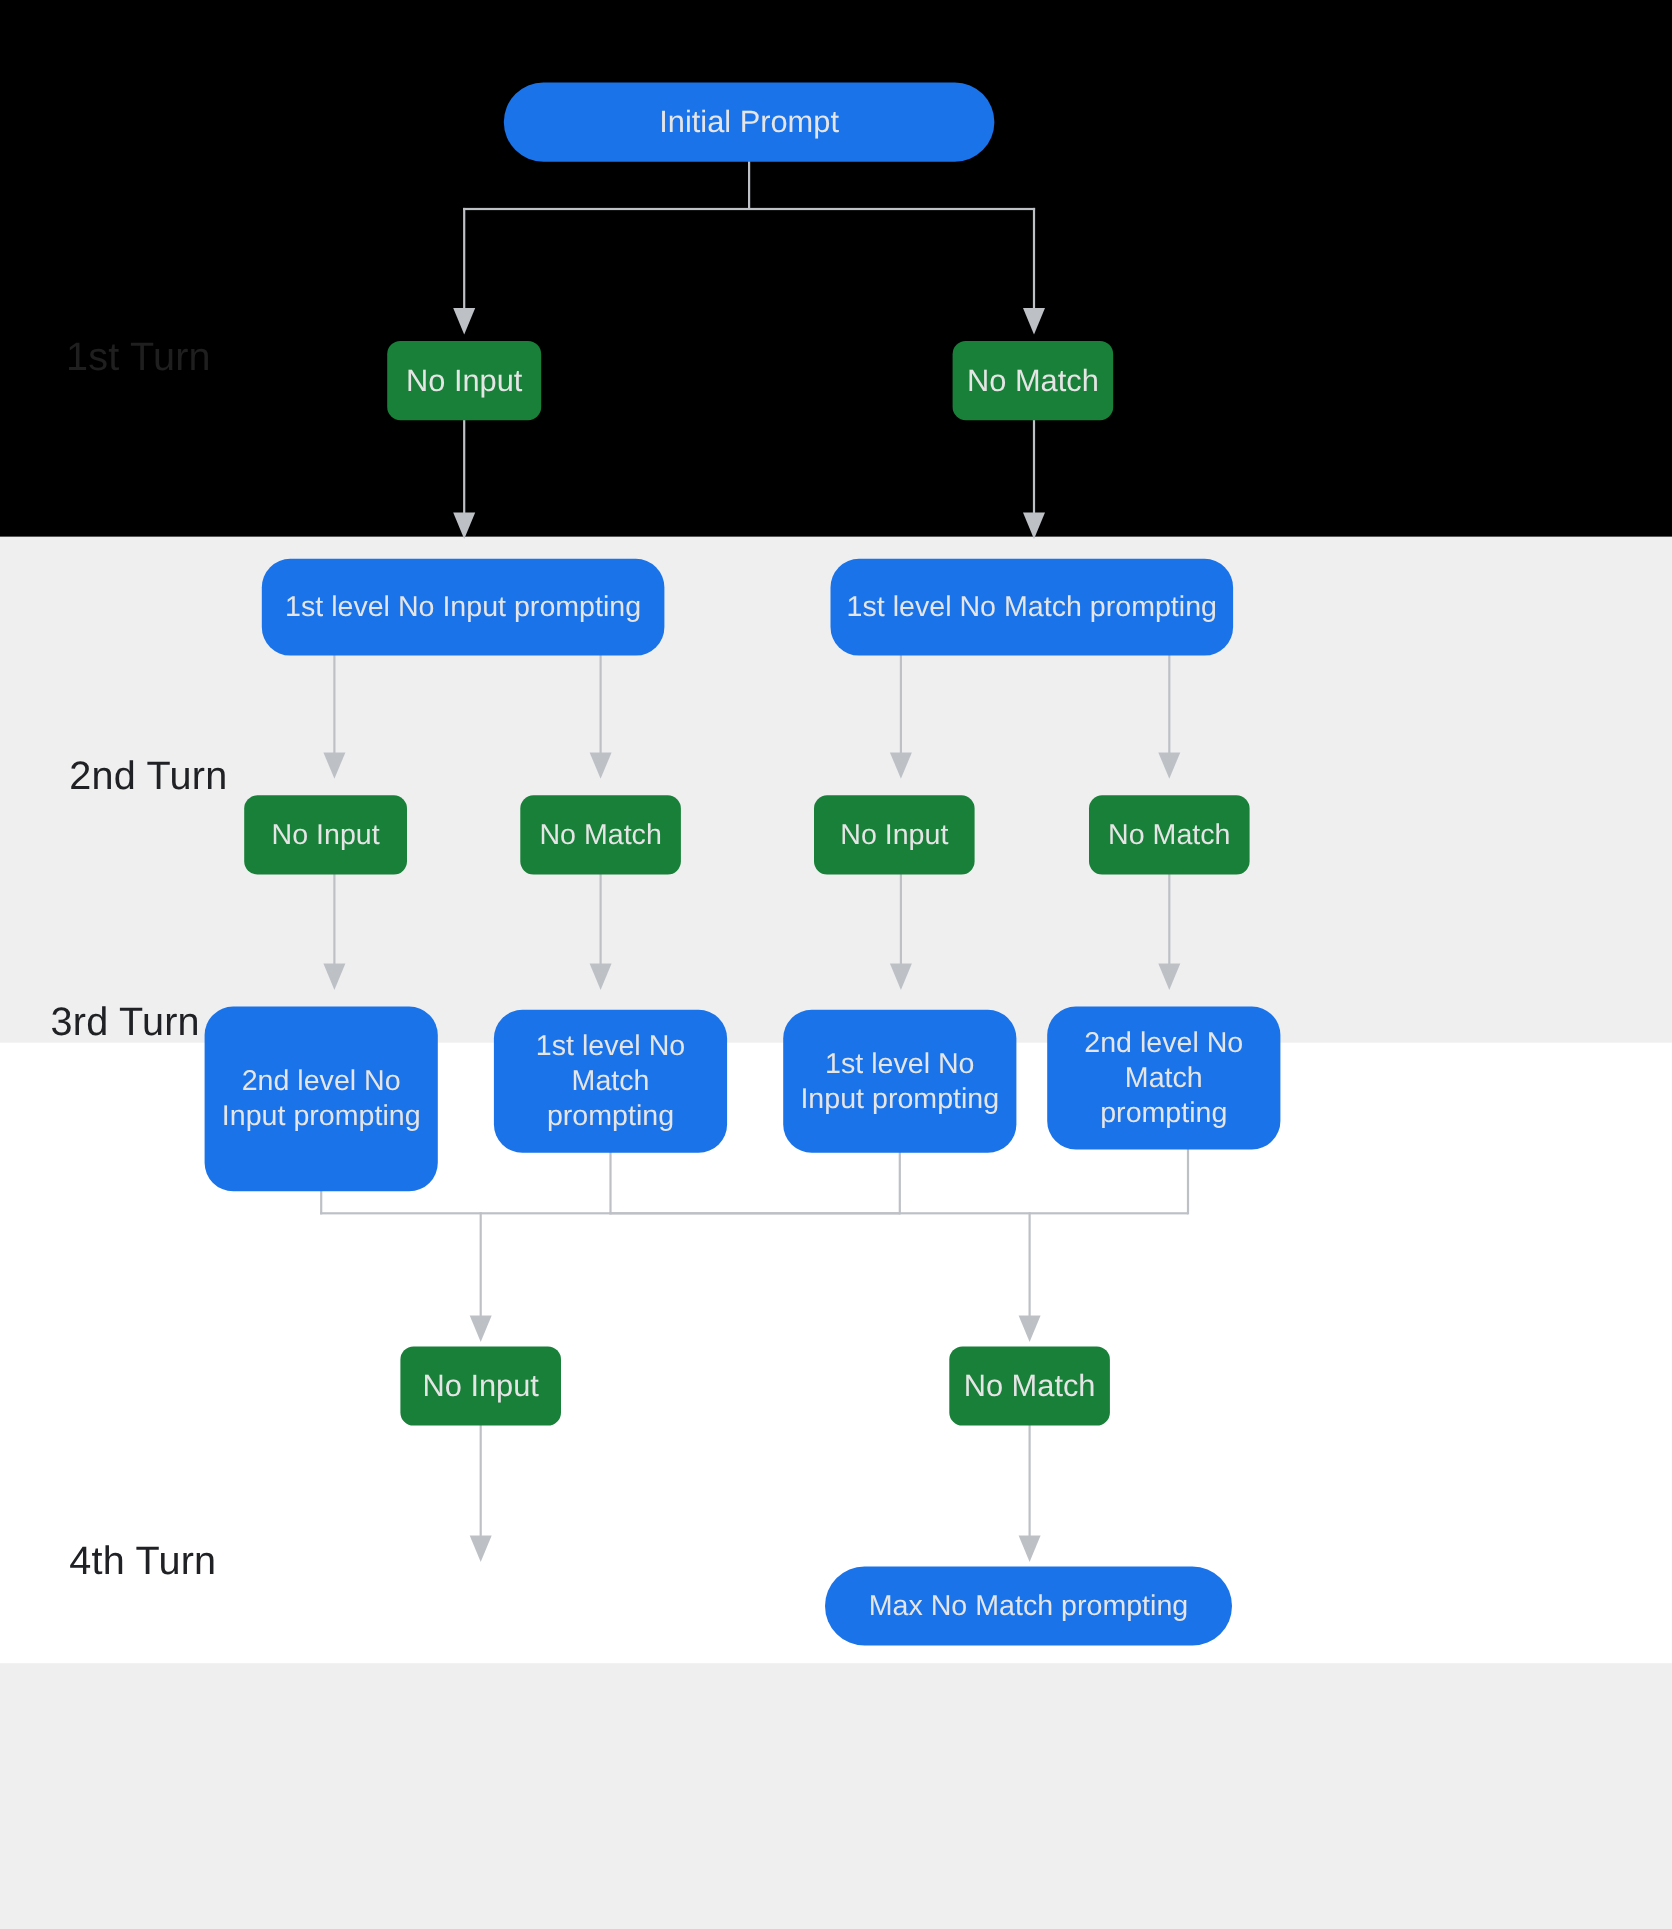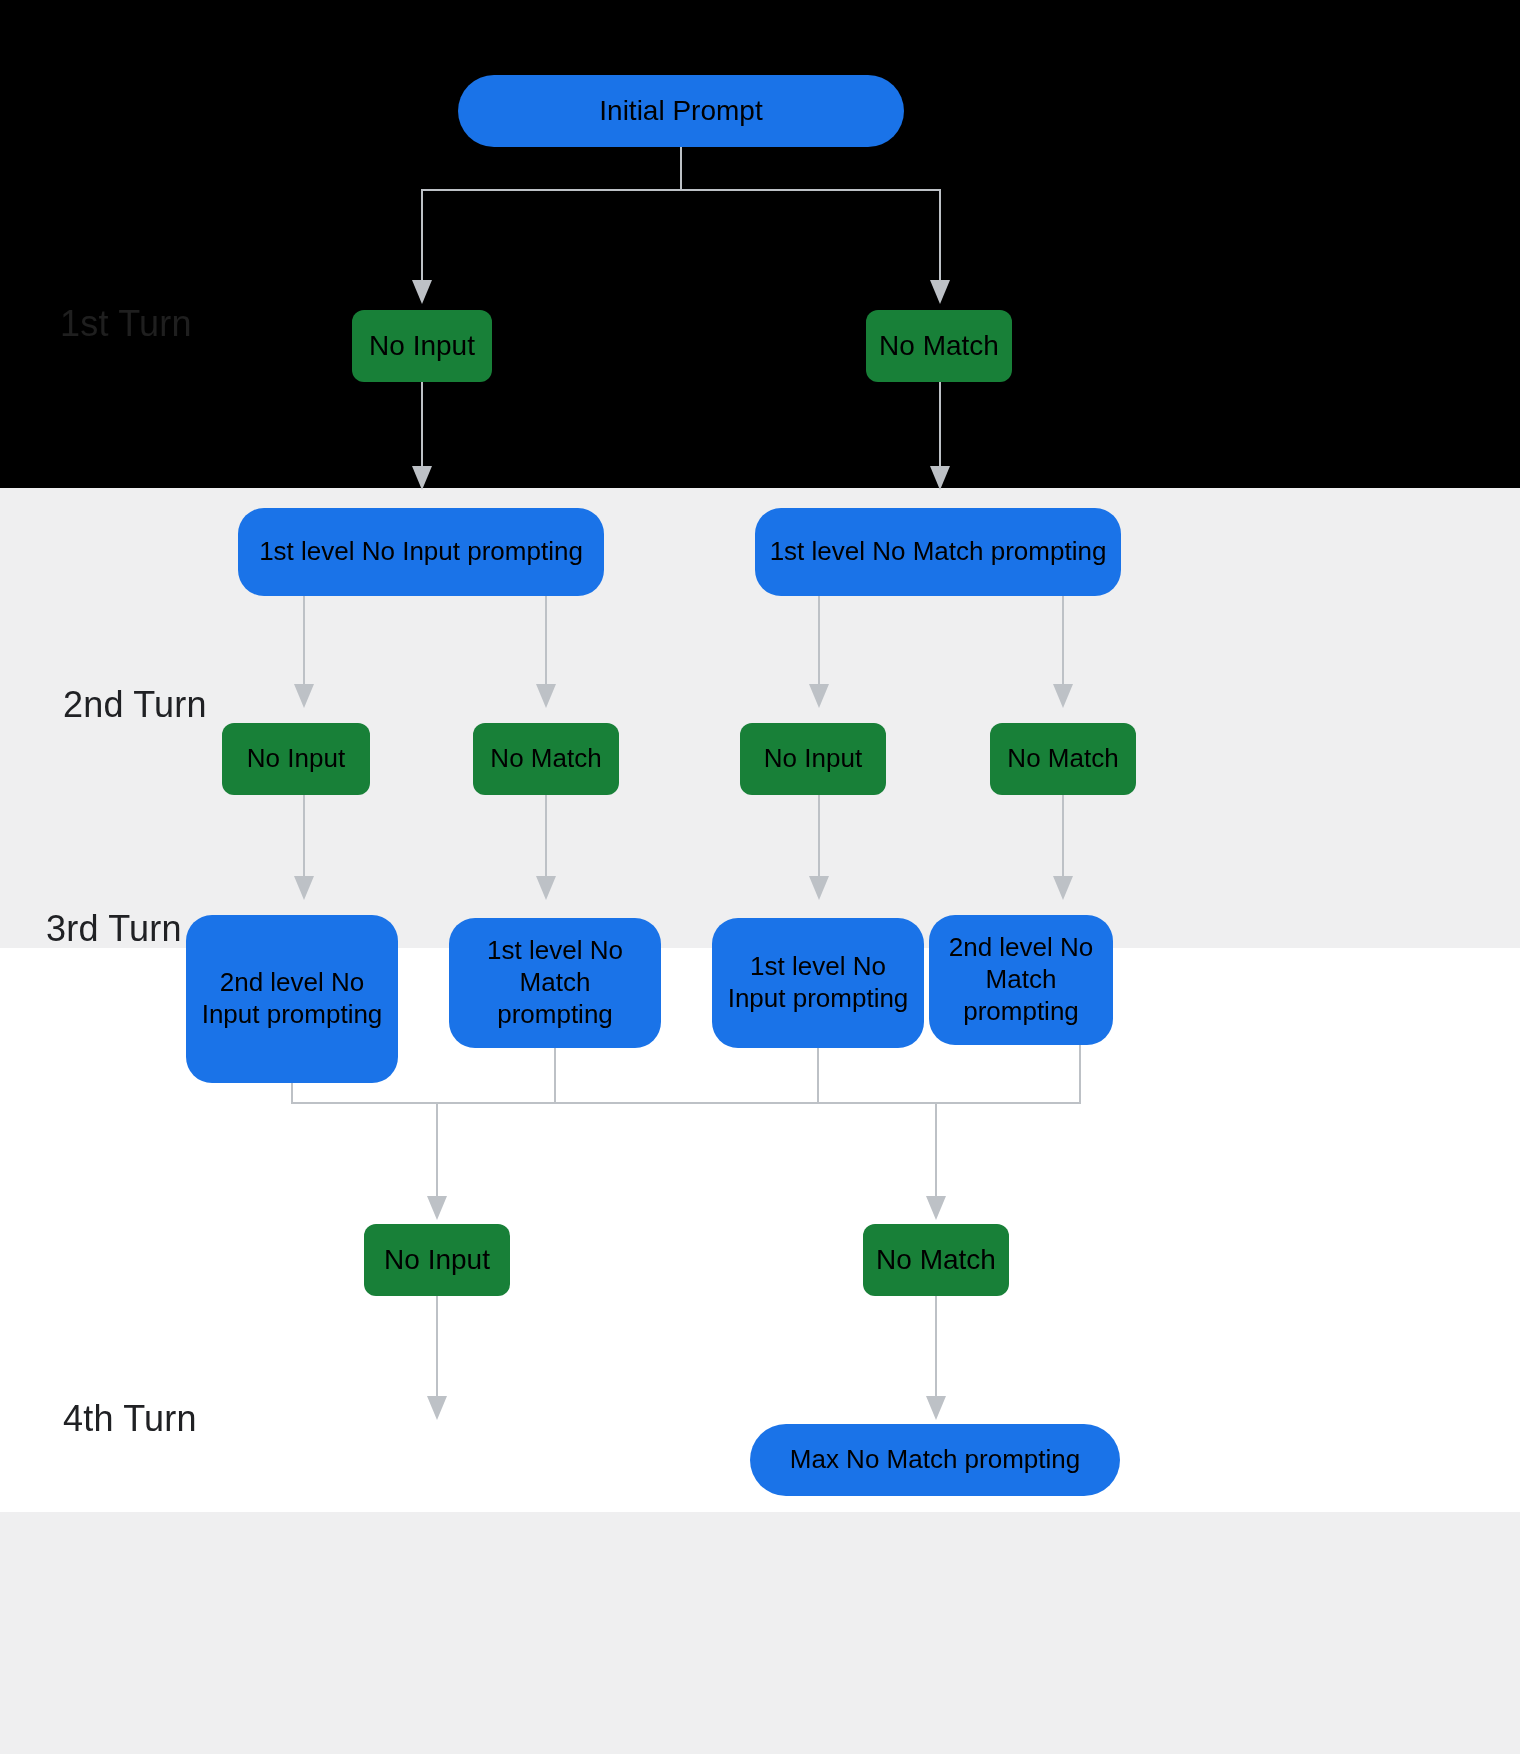--- a/index.html
+++ b/index.html
@@ -26,21 +26,21 @@
     white-space:nowrap;
     letter-spacing:0.2px;
   }
   .turn-label.on-dark{color:#1f1f1f;}
 
   
   .node{
     position:absolute;
     display:flex;align-items:center;justify-content:center;
     text-align:center;
-    color:#000000;
+    color:#e5e5e5;
     box-sizing:border-box;
     line-height:1.22;
     padding:4px 10px;
   }
   .node.blue {background:#1a73e8;}
   .node.green{background:#188038;}
   .r-pill {border-radius:999px;}
   .r-lg   {border-radius:26px;}
   .r-md   {border-radius:12px;text-align:center;}
   .fs-28{font-size:28px;}
@@ -132,20 +132,20 @@
   <div class="node blue r-lg fs-26" style="left:755px;top:508px;width:366px;height:88px;">1st level No Match prompting</div>
 
   <div class="node green r-md fs-26" style="left:222px;top:723px;width:148px;height:72px;">No Input</div>
   <div class="node green r-md fs-26" style="left:473px;top:723px;width:146px;height:72px;">No Match</div>
   <div class="node green r-md fs-26" style="left:740px;top:723px;width:146px;height:72px;">No Input</div>
   <div class="node green r-md fs-26" style="left:990px;top:723px;width:146px;height:72px;">No Match</div>
 
   <div class="node blue r-lg fs-26" style="left:186px;top:915px;width:212px;height:168px;">2nd level No Input prompting</div>
   <div class="node blue r-lg fs-26" style="left:449px;top:918px;width:212px;height:130px;">1st level No Match prompting</div>
   <div class="node blue r-lg fs-26" style="left:712px;top:918px;width:212px;height:130px;">1st level No Input prompting</div>
-  <div class="node blue r-lg fs-26" style="left:929px;top:915px;width:184px;height:130px;">2nd level No Match prompting</div>
+  <div class="node blue r-lg fs-26" style="left:952px;top:915px;width:212px;height:130px;">2nd level No Match prompting</div>
 
   <div class="node green r-md fs-28" style="left:364px;top:1224px;width:146px;height:72px;">No Input</div>
   <div class="node green r-md fs-28" style="left:863px;top:1224px;width:146px;height:72px;">No Match</div>
 
   <div class="node blue r-pill fs-26" style="left:750px;top:1424px;width:370px;height:72px;">Max No Match prompting</div>
 
 </div>
 
 </body></html>

